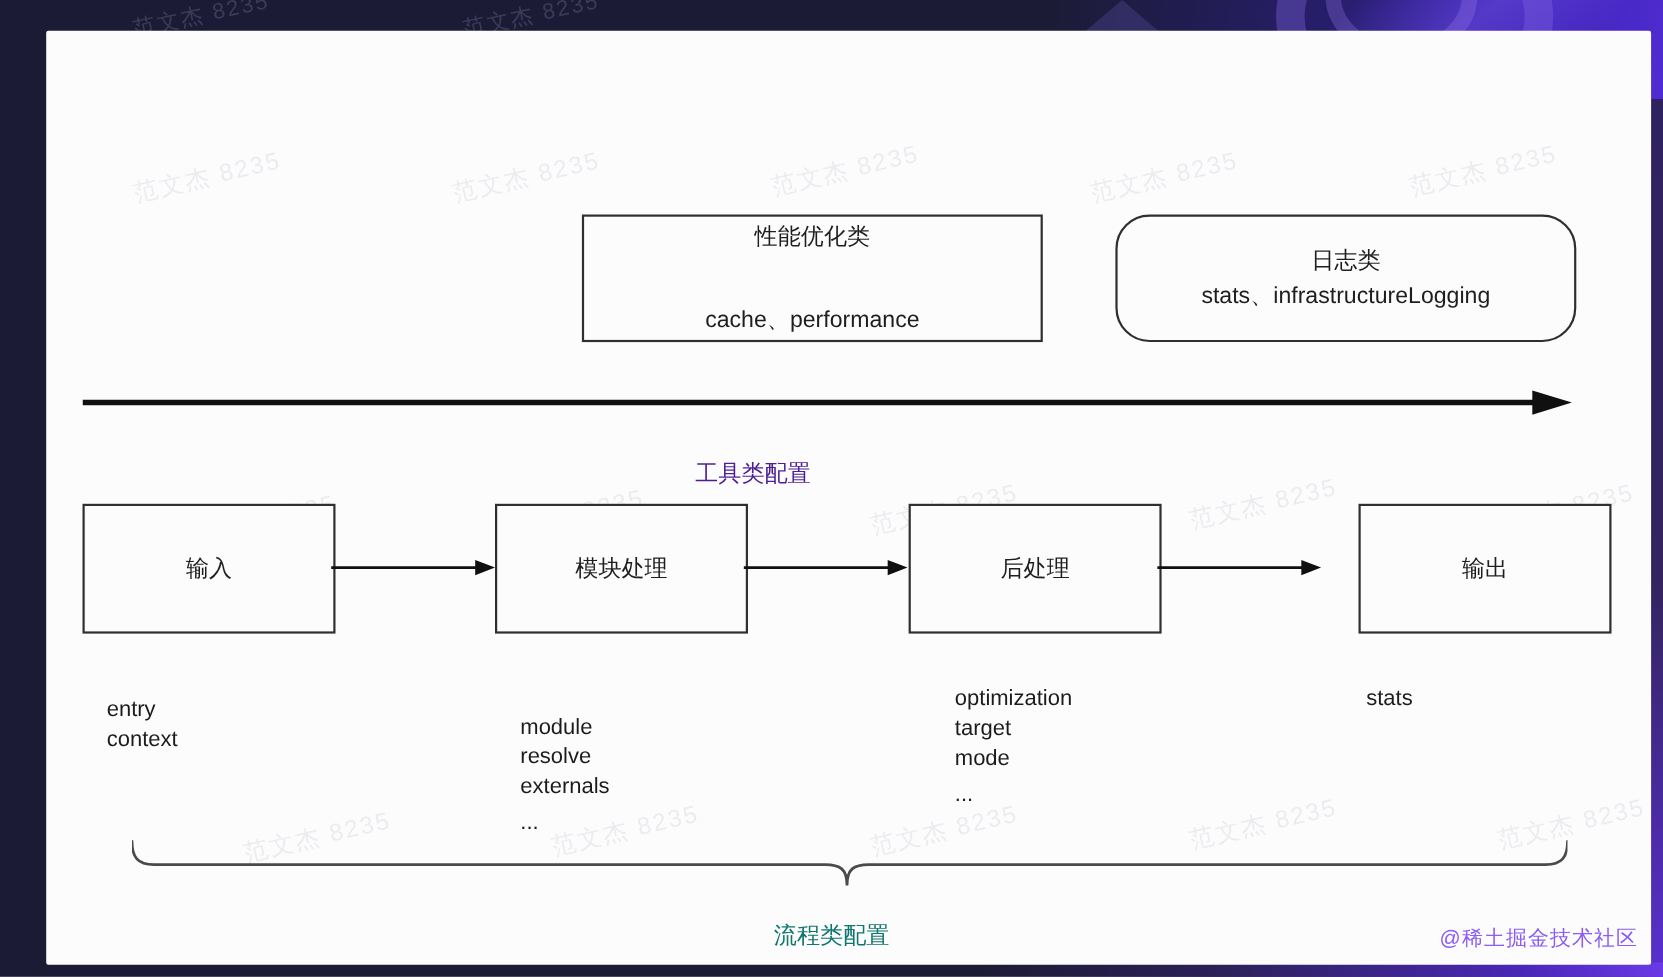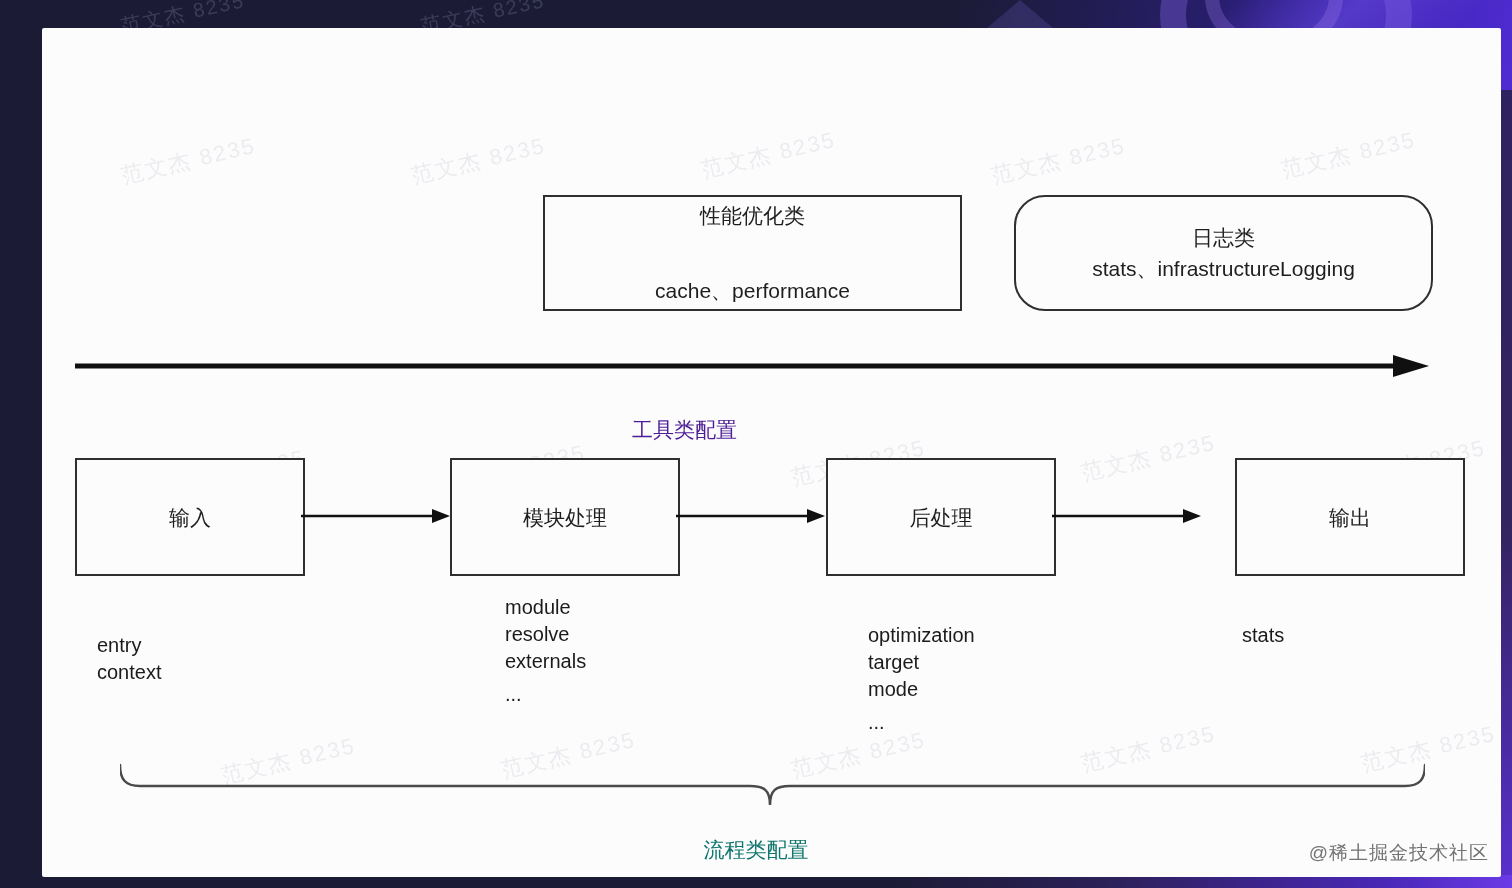--- a/index.html
+++ b/index.html
@@ -59,50 +59,50 @@
   .dbox{
     position:absolute;border:2px solid #2f2f2f;background:#fcfcfd;
     display:flex;flex-direction:column;align-items:center;justify-content:center;
     text-align:center;color:#1e1e1e;z-index:2;
   }
   .dbox .t1{font-size:21px;line-height:31px;}
   .dbox .t2{font-size:21px;line-height:31px;}
 
   .box-other{left:33px;top:15px;width:1352px;height:116px;}
   .box-cat{top:167px;width:415px;height:112px;}
-  .box-cat.c0{left:33px;} .box-cat.c1{left:501px;gap:44px;} .box-cat.c2{left:972px;border-radius:31px;}
+  .box-cat.c0{left:33px;} .box-cat.c1{left:487px;gap:44px;} .box-cat.c2{left:972px;border-radius:31px;}
 
   .tool-arrow{position:absolute;left:33px;top:325px;width:1354px;height:26px;z-index:2;}
   .tool-label{
     position:absolute;left:590px;top:388px;width:200px;text-align:left;
     font-size:21px;color:#4c1d95;z-index:2;
   }
 
   .box-flow{top:430px;width:226px;height:114px;font-size:21px;}
   .box-flow.f0{left:33px;} .box-flow.f1{left:408px;}
   .box-flow.f2{left:784px;} .box-flow.f3{left:1161px;margin-left:32px;}
 
   .flow-arrow{position:absolute;top:478px;width:149px;height:20px;z-index:2;}
   .flow-arrow.a0{left:259px;} .flow-arrow.a1{left:634px;} .flow-arrow.a2{left:1010px;}
 
   .opt-list{position:absolute;z-index:2;color:#1b1b1b;font-size:20px;line-height:27px;}
   .opt-list.l0{left:55px;top:604px;}
-  .opt-list.l1{left:431px;top:566px;margin-left:32px;}
+  .opt-list.l1{left:431px;top:620px;}
   .opt-list.l2{left:826px;top:594px;}
   .opt-list.l3{left:1200px;top:594px;}
   .opt-list .opt{white-space:nowrap;}
   .opt-list .opt.dots{margin-top:6px;}
 
   .brace-svg{position:absolute;left:78px;top:735px;z-index:2;}
   .brace-label{
     position:absolute;left:614px;top:808px;width:200px;text-align:center;
     font-size:21px;color:#0f766e;z-index:2;
   }
   .credit{
-    position:absolute;right:12px;top:812px;font-size:19px;color:#737373;
+    position:absolute;right:12px;top:812px;font-size:19px;color:#8b5cf6;
     z-index:2;letter-spacing:1px;
   }
 </style>
 </head>
 <body>
 
 <div class="bg-deco deco-topright"></div>
 <div class="bg-deco deco-streak"></div>
 <div class="bg-deco deco-circle"></div>
 <div class="bg-deco deco-circle2"></div>

